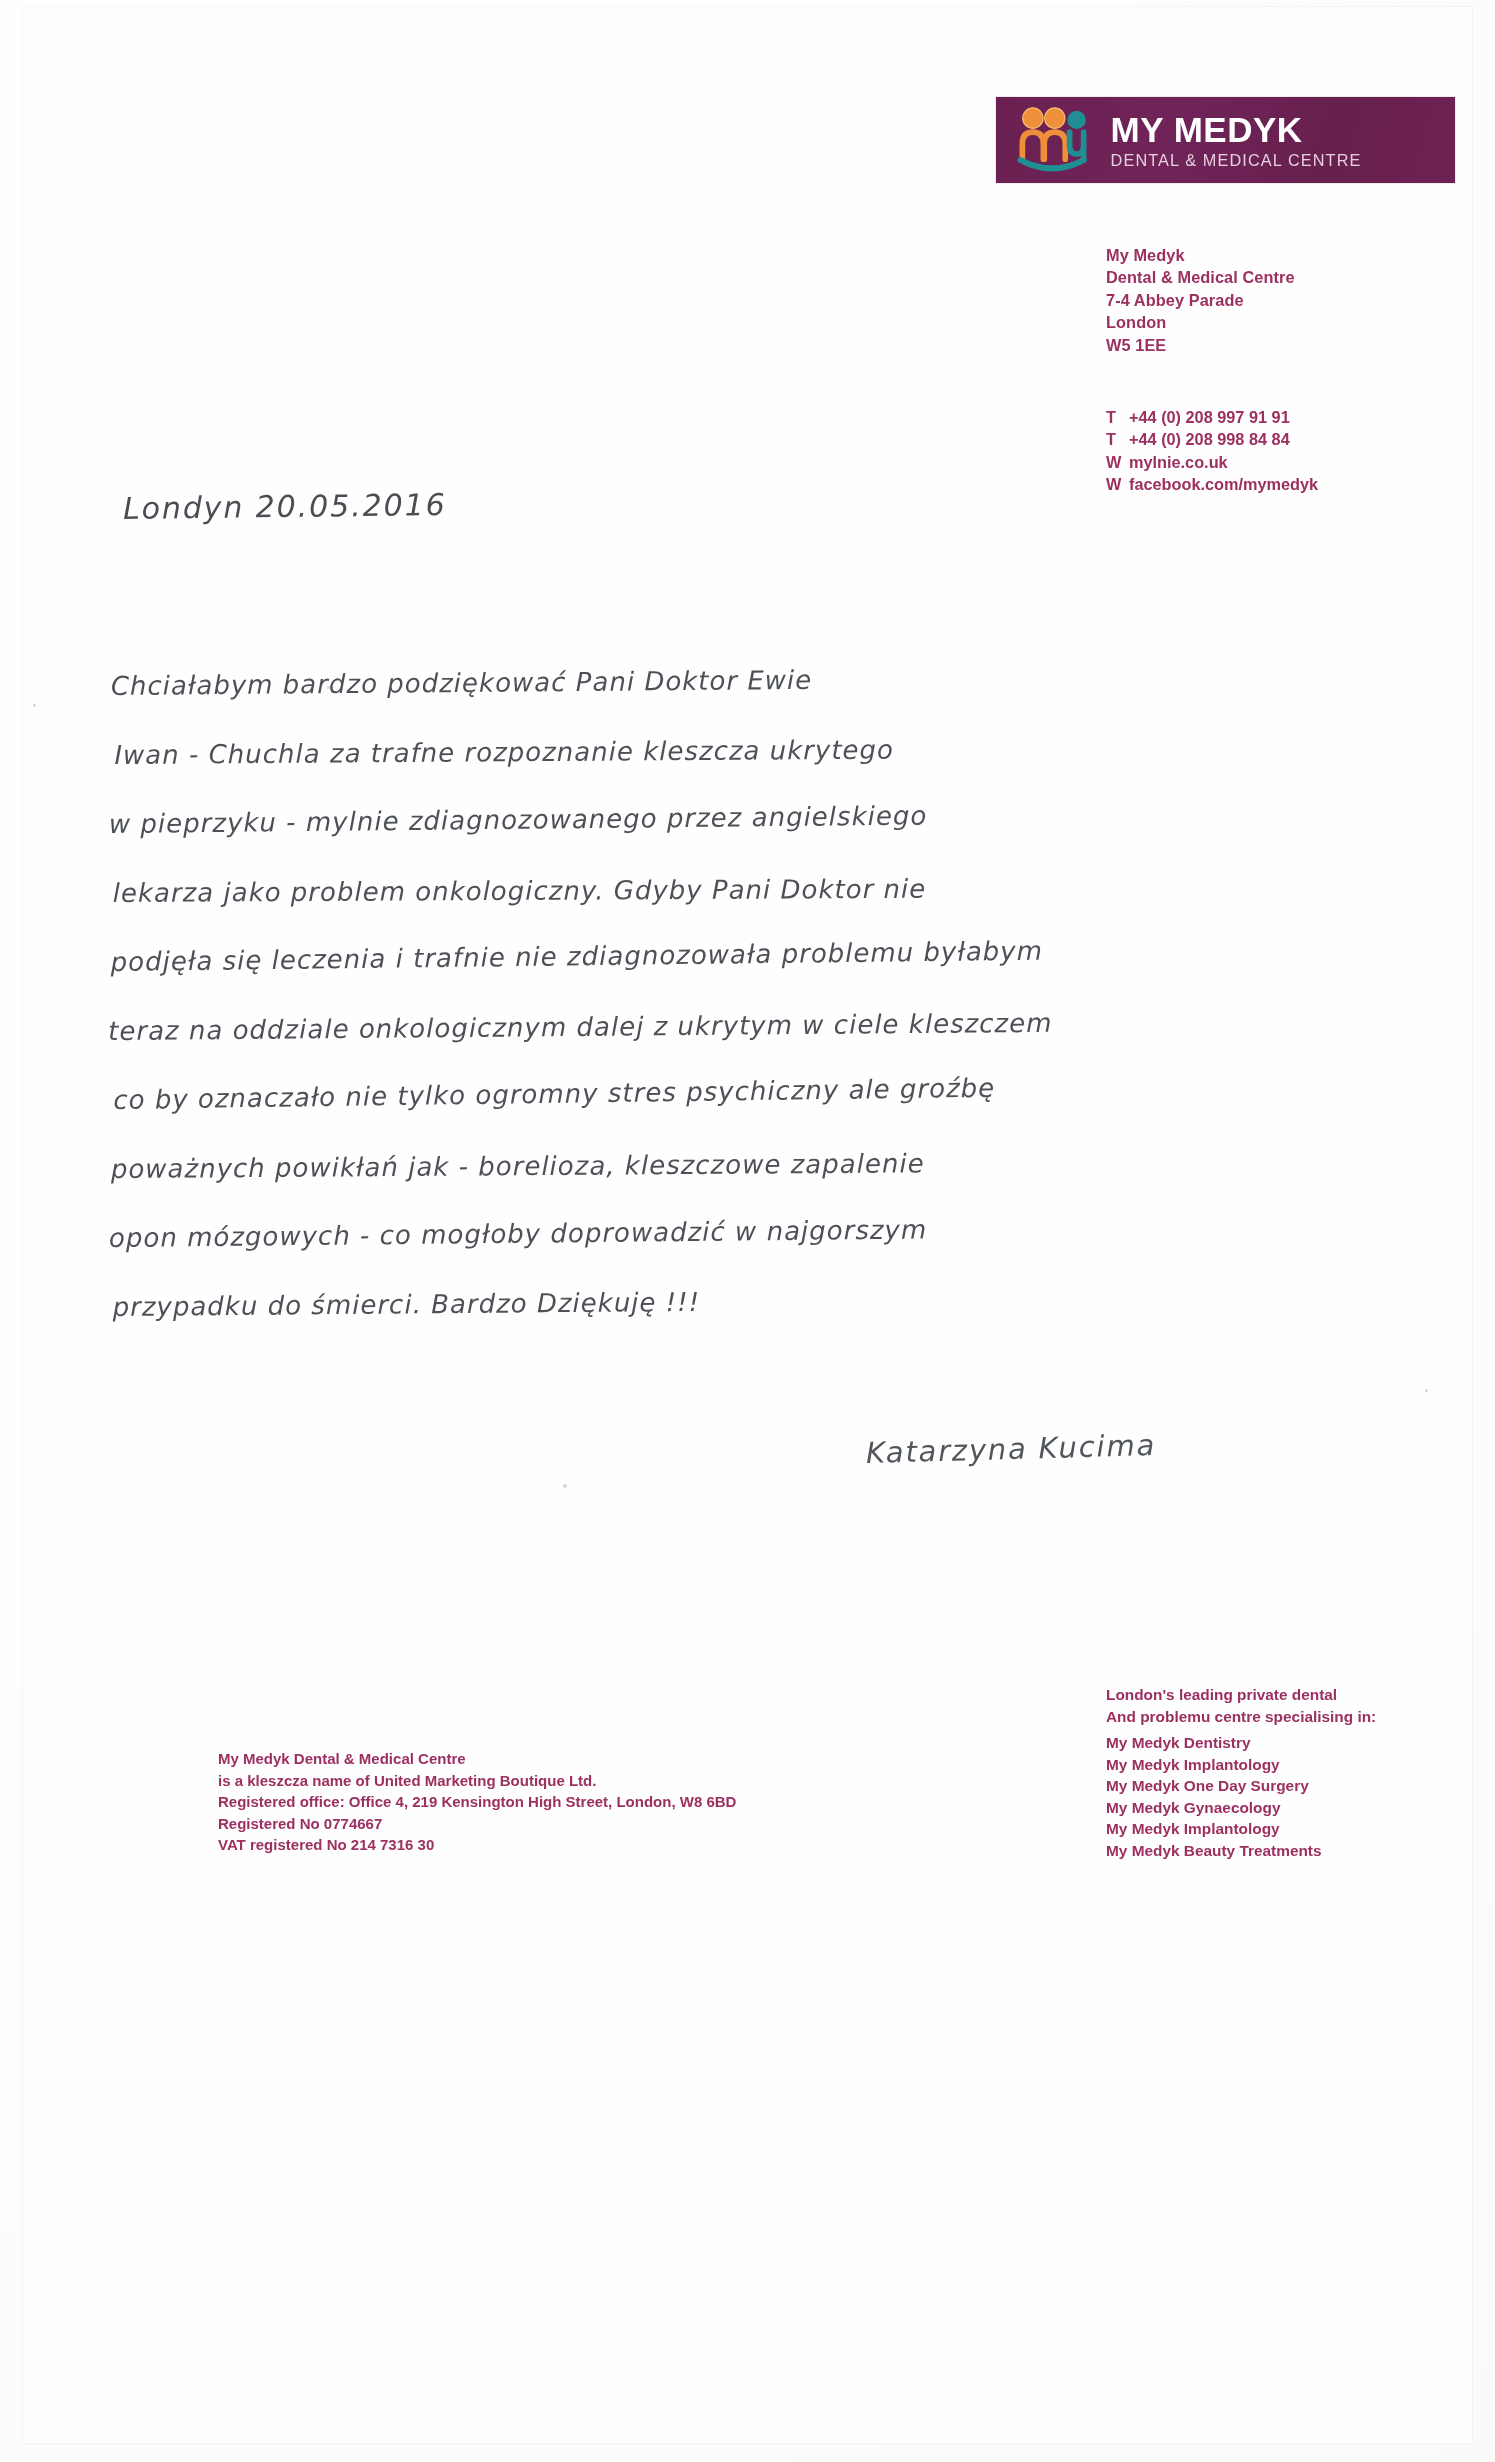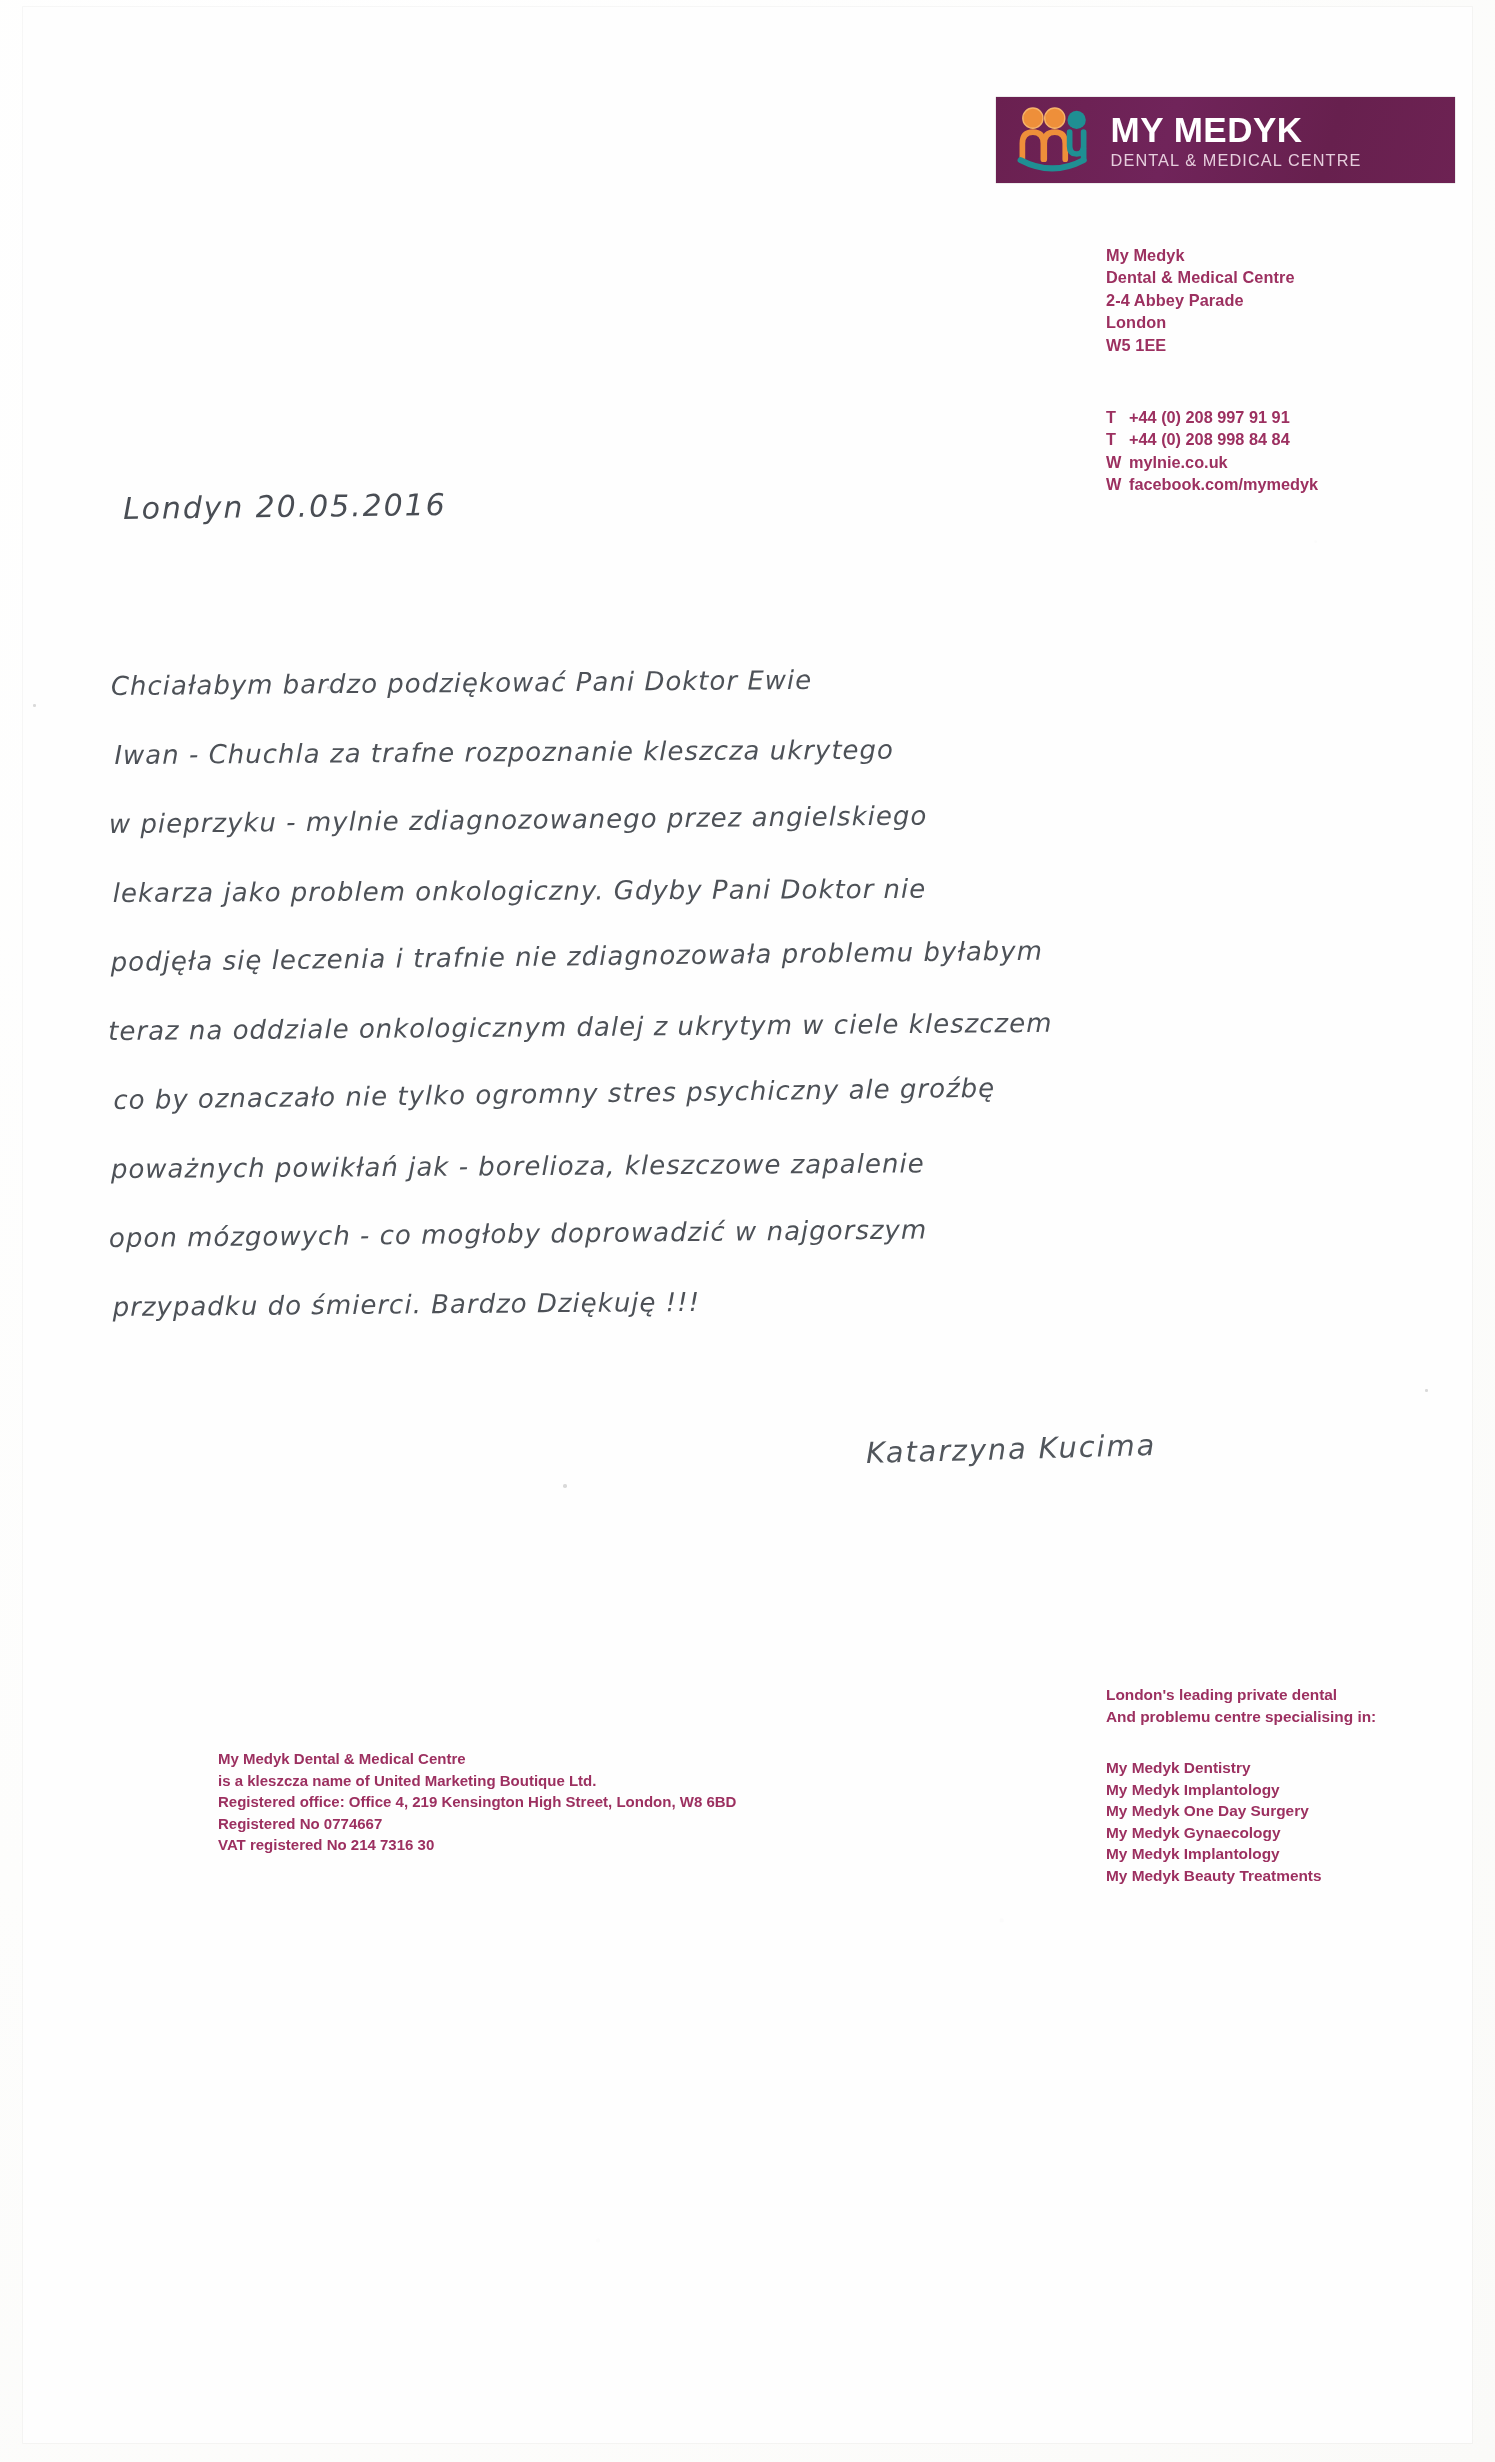--- a/index.html
+++ b/index.html
@@ -105,21 +105,21 @@
 
   
   #footer-left{
     position:absolute;left:218px;top:1748px;
     color:#9c3060;font-size:15px;font-weight:bold;line-height:21.5px;
   }
   #footer-right{
     position:absolute;left:1106px;top:1684px;
     color:#9c3060;font-size:15.4px;font-weight:bold;line-height:21.5px;
   }
-  #footer-right .intro{margin-bottom:30px;}
+  #footer-right .intro{margin-bottom:5px;}
 </style>
 </head>
 <body>
 
 <div id="page">
   <div id="paper-edge"></div>
   <div class="scan-noise"></div>
 
   <div class="speck" style="left:33px;top:704px;width:2.6px;height:2.6px;"></div>
   <div class="speck" style="left:563px;top:1484px;width:3.5px;height:3.5px;"></div>
@@ -145,21 +145,21 @@
     </svg>
     <div id="logo-text">
       <div id="logo-title">MY MEDYK</div>
       <div id="logo-sub">DENTAL &amp; MEDICAL CENTRE</div>
     </div>
   </div>
 
   <div id="address-block">
     <div>My Medyk</div>
     <div>Dental &amp; Medical Centre</div>
-    <div>2-4 Abbey Parade</div>
+    <div>7-4 Abbey Parade</div>
     <div>London</div>
     <div>W5 1EE</div>
   </div>
 
   <div id="contact-block">
     <div class="contact-row">
       <span class="contact-key">T</span>
       <span>+44 (0) 208 997 91 91</span>
     </div>
     <div class="contact-row">

